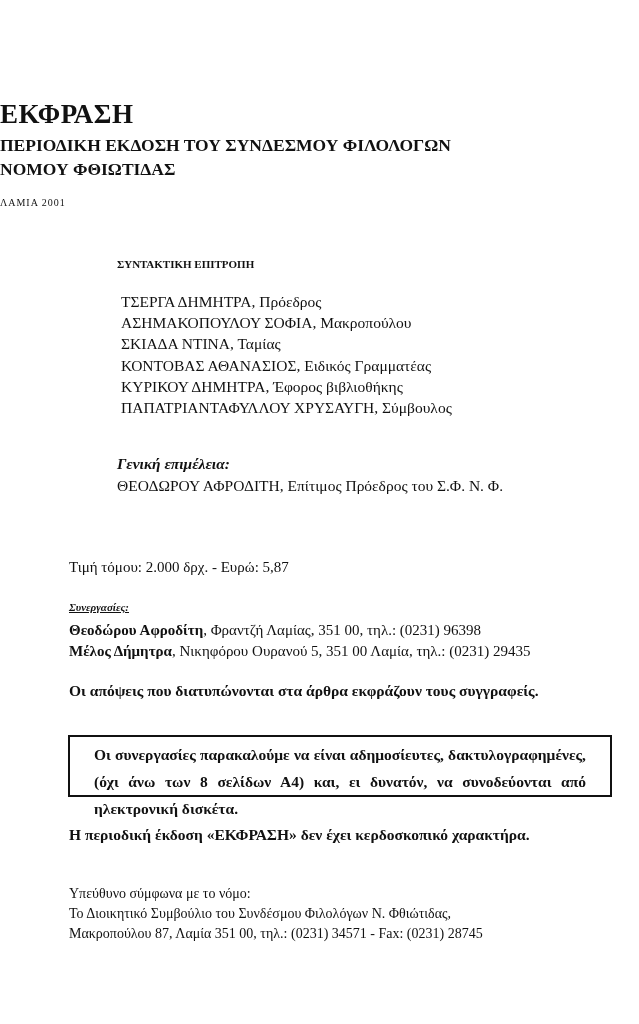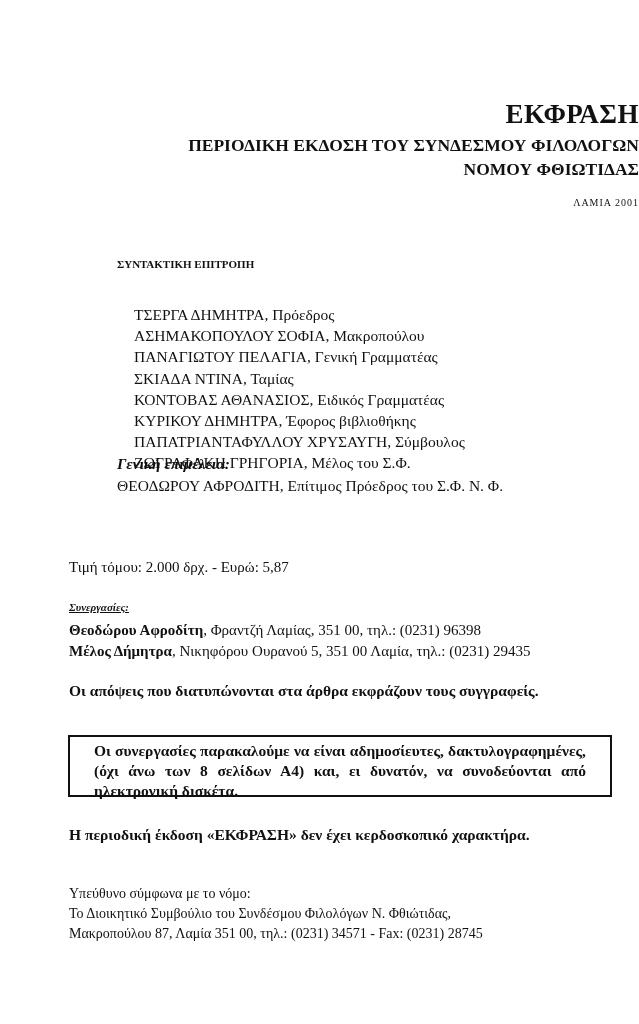--- a/index.html
+++ b/index.html
@@ -5,29 +5,29 @@
     html, body { margin: 0; padding: 0; }
     body {
       width: 639px; height: 1024px;
       background: #ffffff;
       position: relative;
       overflow: hidden;
       font-family: "Liberation Serif", "DejaVu Serif", serif;
       color: #111111;
     }
     .abs { position: absolute; }
-    .center { left: 0; width: 639px; text-align: right; }
+    .center { left: 0; width: 639px; text-align: left; }
     .title { top: 99px; font-size: 27px; font-weight: bold; letter-spacing: 0.5px; }
     .subtitle { font-size: 17.5px; font-weight: bold; }
     .sub1 { top: 135px; }
     .sub2 { top: 159px; }
     .city { top: 197px; font-size: 10px; font-weight: normal; letter-spacing: 1px; }
 
     .committee-heading { top: 258px; left: 117px; font-size: 11px; font-weight: bold; }
-    .committee-list { top: 287px; left: 117px; font-size: 15.5px; line-height: 21.2px; margin: 17px; padding: 0; list-style: none; }
+    .committee-list { top: 287px; left: 117px; font-size: 15.5px; line-height: 21.2px; margin: 4px; padding: 0; list-style: none; }
     .editor-heading { top: 455px; left: 117px; font-size: 15.5px; font-weight: bold; font-style: italic; }
     .editor-line { top: 477px; left: 117px; font-size: 15.5px; }
 
     .price { top: 559px; left: 69px; font-size: 15px; }
 
     .collab-heading { top: 601px; left: 69px; font-size: 11px; font-weight: bold; font-style: italic; text-decoration: underline; }
     .collab-line { left: 69px; font-size: 15px; }
     .collab-line-1 { top: 622px; }
     .collab-line-2 { top: 643px; }
     .collab-line b { font-weight: bold; }
@@ -35,21 +35,21 @@
     .opinions { top: 682px; left: 69px; font-size: 15.5px; font-weight: bold; }
 
     .notice-box {
       top: 735px; left: 68px; width: 540px; height: 58px;
       border: 2px solid #111111;
       box-sizing: content-box;
     }
     .notice-text {
       margin: 4px 24px 0 24px;
       font-size: 15.5px; font-weight: bold;
-      line-height: 20px;
+      line-height: 27px;
       text-align: justify;
     }
 
     .nonprofit { top: 826px; left: 69px; font-size: 15.5px; font-weight: bold; }
 
     .legal { left: 69px; font-size: 14px; }
     .legal-1 { top: 886px; }
     .legal-2 { top: 906px; }
     .legal-3 { top: 926px; }
   </style>
@@ -58,26 +58,24 @@
 
 <div class="abs center title">ΕΚΦΡΑΣΗ</div>
 <div class="abs center subtitle sub1">ΠΕΡΙΟΔΙΚΗ ΕΚΔΟΣΗ ΤΟΥ ΣΥΝΔΕΣΜΟΥ ΦΙΛΟΛΟΓΩΝ</div>
 <div class="abs center subtitle sub2">ΝΟΜΟΥ ΦΘΙΩΤΙΔΑΣ</div>
 <div class="abs center city">ΛΑΜΙΑ 2001</div>
 
 <div class="abs committee-heading">ΣΥΝΤΑΚΤΙΚΗ ΕΠΙΤΡΟΠΗ</div>
 <ul class="abs committee-list">
   <li><span>ΤΣΕΡΓΑ ΔΗΜΗΤΡΑ</span>, <span>Πρόεδρος</span></li>
   <li><span>ΑΣΗΜΑΚΟΠΟΥΛΟΥ ΣΟΦΙΑ</span>, <span>Μακροπούλου</span></li>
-  <li><span>ΠΑΝΑΓΙΩΤΟΥ ΠΕΛΑΓΙΑ</span>, <span>Γενική Γραμματέας</span></li>
   <li><span>ΣΚΙΑΔΑ ΝΤΙΝΑ</span>, <span>Ταμίας</span></li>
   <li><span>ΚΟΝΤΟΒΑΣ ΑΘΑΝΑΣΙΟΣ</span>, <span>Ειδικός Γραμματέας</span></li>
   <li><span>ΚΥΡΙΚΟΥ ΔΗΜΗΤΡΑ</span>, <span>Έφορος βιβλιοθήκης</span></li>
   <li><span>ΠΑΠΑΤΡΙΑΝΤΑΦΥΛΛΟΥ ΧΡΥΣΑΥΓΗ</span>, <span>Σύμβουλος</span></li>
-  <li><span>ΖΩΓΡΑΦΑΚΗ ΓΡΗΓΟΡΙΑ</span>, <span>Μέλος του Σ.Φ.</span></li>
 </ul>
 
 <div class="abs editor-heading">Γενική επιμέλεια:</div>
 <div class="abs editor-line"><span>ΘΕΟΔΩΡΟΥ ΑΦΡΟΔΙΤΗ</span>, <span>Επίτιμος Πρόεδρος του Σ.Φ. Ν. Φ.</span></div>
 
 <div class="abs price">Τιμή τόμου: 2.000 δρχ. - Ευρώ: 5,87</div>
 
 <div class="abs collab-heading">Συνεργασίες:</div>
 <div class="abs collab-line collab-line-1"><b>Θεοδώρου Αφροδίτη</b><span>, Φραντζή Λαμίας, 351 00, τηλ.: (0231)  96398</span></div>
 <div class="abs collab-line collab-line-2"><b>Μέλος Δήμητρα</b><span>, Νικηφόρου Ουρανού 5, 351 00 Λαμία, τηλ.: (0231) 29435</span></div>

